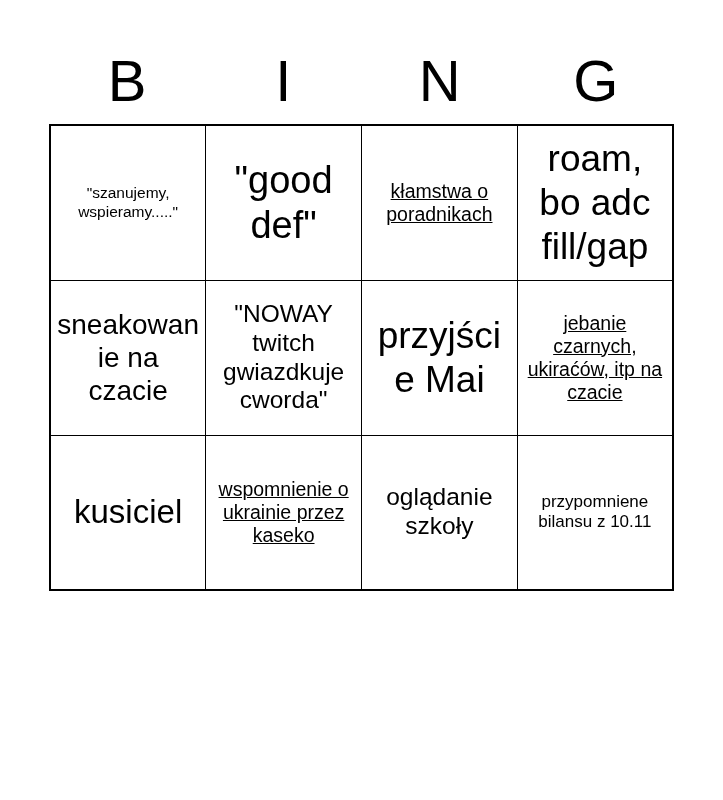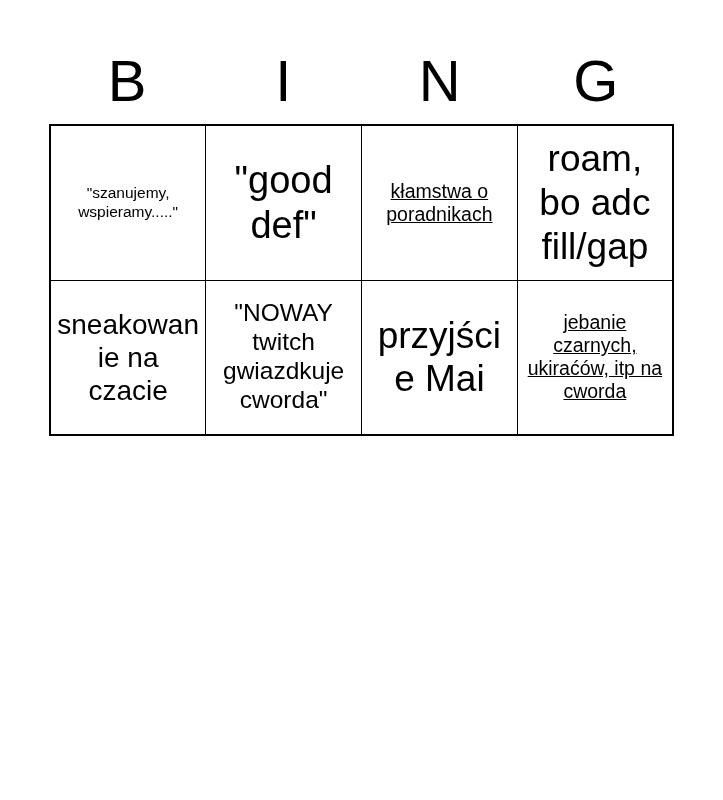--- a/index.html
+++ b/index.html
@@ -85,18 +85,24 @@
       <tr>
         <td class="fs-15">"szanujemy, wspieramy....."</td>
         <td class="fs-38">"good def"</td>
         <td class="fs-19">kłamstwa o poradnikach</td>
         <td class="fs-27">roam, bo adc fill/gap</td>
       </tr>
       <tr>
         <td class="fs-21">sneakowanie na czacie</td>
         <td class="fs-24">"NOWAY twitch gwiazdkuje cworda"</td>
         <td class="fs-27">przyjście Mai</td>
-        <td class="fs-19">jebanie czarnych, ukiraćów, itp na cworda</td>
+        <td class="fs-19">jebanie czarnych, ukiraćów, itp na czacie</td>
+      </tr>
+      <tr>
+        <td class="fs-33">kusiciel</td>
+        <td class="fs-19">wspomnienie o ukrainie przez kaseko</td>
+        <td class="fs-24">oglądanie szkoły</td>
+        <td class="fs-17">przypomniene bilansu z 10.11</td>
       </tr>
     </tbody>
   </table>
 
 </div>
 
 </body></html>

